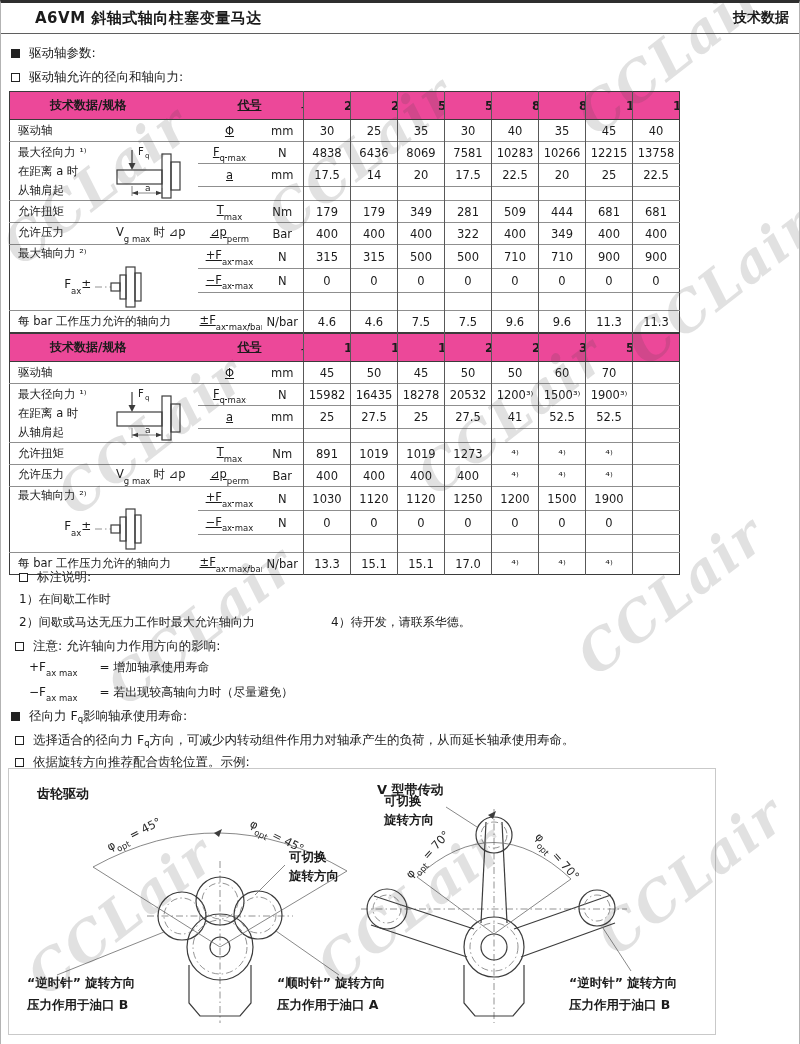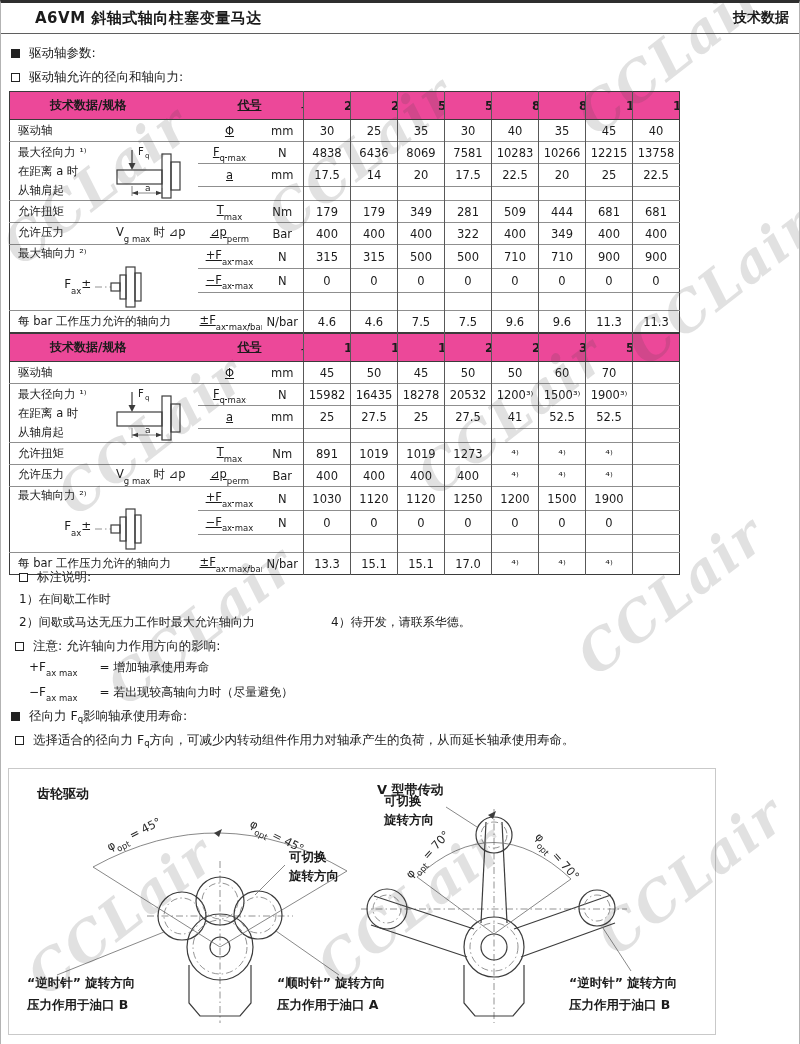--- a/index.html
+++ b/index.html
@@ -504,20 +504,24 @@
       </span>
   </div>
   <div class="line" style="left:14px;top:729px;">
     <span class="sqh"></span>
     <span class="txt">
         <span>选择适合的径向力 F</span>
         <sub>q</sub>
         <span> 方向，可减少内转动组件作用力对轴承产生的负荷，从而延长轴承使用寿命。</span>
       </span>
   </div>
+  <div class="line" style="left:14px;top:751px;">
+    <span class="sqh"></span>
+    <span class="txt">依据旋转方向推荐配合齿轮位置。示例:</span>
+  </div>
 
   <div class="diagbox">
     <div class="dtitle" style="left:28px;top:16px;">齿轮驱动</div>
     <div class="dtitle" style="left:368px;top:12px;">V 型带传动</div>
 
     <svg class="diagsvg" width="706" height="265" viewBox="0 0 706 265">
 
       <g>
         <line class="dd" x1="211" y1="92" x2="211" y2="254"></line>
         <line class="dd" x1="138" y1="147" x2="284" y2="147"></line>

